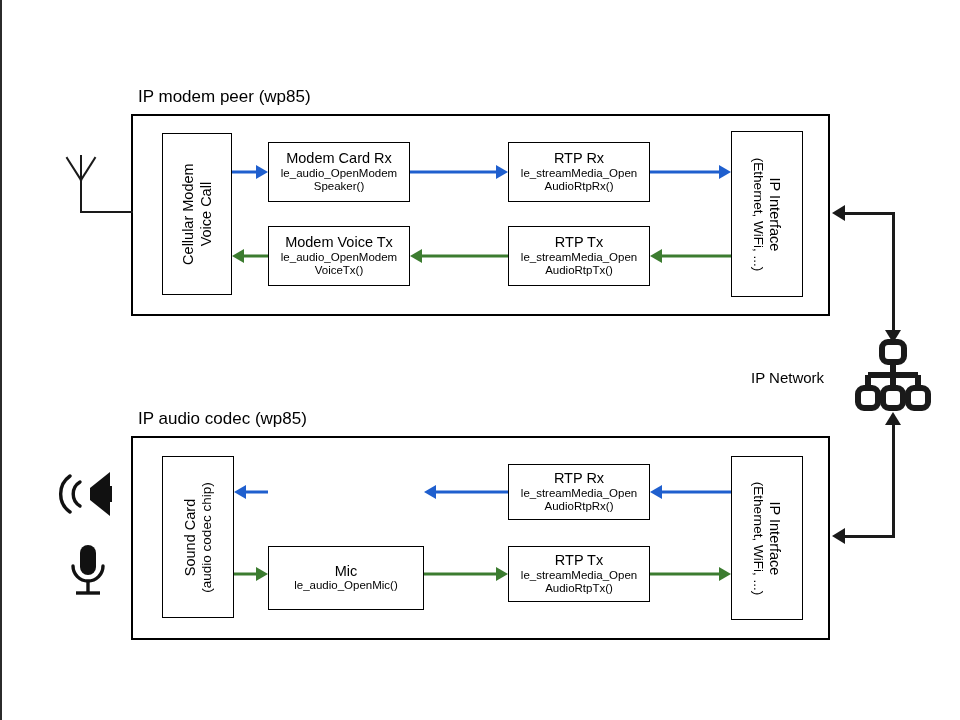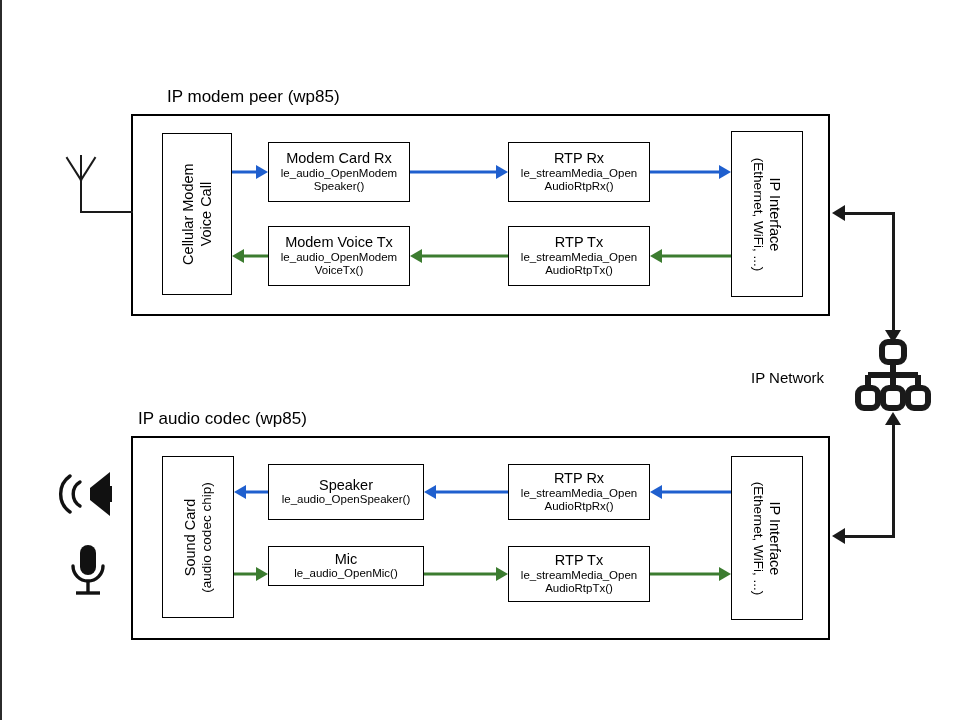--- a/index.html
+++ b/index.html
@@ -161,21 +161,21 @@
     text-align: right;
   }
 </style>
 </head>
 <body>
 
 <div id="canvas">
 
   <div class="page-edge"></div>
 
-  <div class="section-title" style="left:138px; top:88px;margin-left:29px;">IP modem peer (wp85)</div>
+  <div class="section-title" style="left:138px; top:88px;">IP modem peer (wp85)</div>
 
   <div class="peer-container" style="left:131px; top:114px; width:699px; height:202px;"></div>
 
   <div class="icon-wrap" style="left:50px; top:148px;">
     <svg width="90" height="80" viewBox="0 0 90 80" xmlns="http://www.w3.org/2000/svg">
       <g stroke="#1a1a1a" stroke-width="2" fill="none" stroke-linecap="square">
         <line x1="17" y1="10" x2="31" y2="32"></line>
         <line x1="45" y1="10" x2="31" y2="32"></line>
         <line x1="31" y1="8" x2="31" y2="64"></line>
         <line x1="31" y1="64" x2="82" y2="64"></line>
@@ -300,26 +300,22 @@
     </svg>
   </div>
 
   <div class="vbox rot-ccw" style="left:162px; top:456px; width:72px; height:162px;">
     <div class="vtext">
       <span>Sound Card</span><br>
       <span class="l2">(audio codec chip)</span>
     </div>
   </div>
 
-  <div class="node-box" style="left:268px; top:464px; width:156px; height:56px;">
-    <div class="node-title">Speaker</div>
-    <div class="node-sub">le_audio_OpenSpeaker()</div>
-  </div>
-
-  <div class="node-box" style="left:268px; top:546px; width:156px; height:40px;">
+
+  <div class="node-box" style="left:268px; top:546px; width:156px; height:64px;">
     <div class="node-title">Mic</div>
     <div class="node-sub">le_audio_OpenMic()</div>
   </div>
 
   <div class="node-box" style="left:508px; top:464px; width:142px; height:56px;">
     <div class="node-title">RTP Rx</div>
     <div class="node-sub">le_streamMedia_Open</div>
     <div class="node-sub">AudioRtpRx()</div>
   </div>
 

